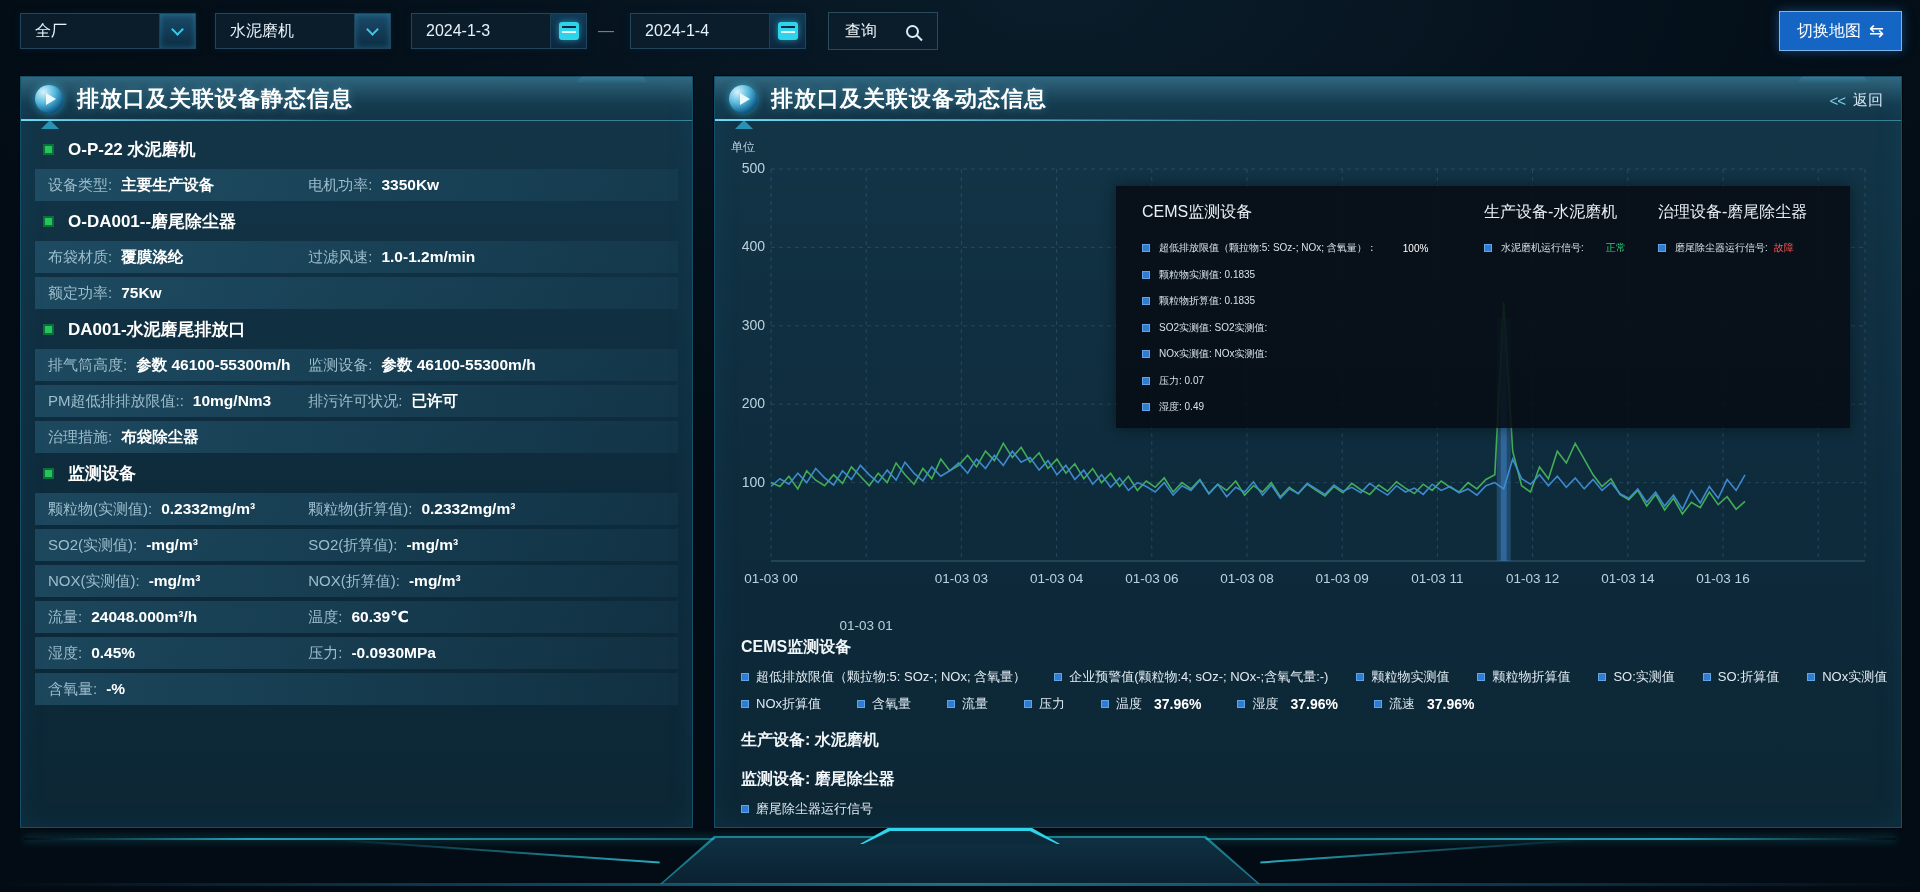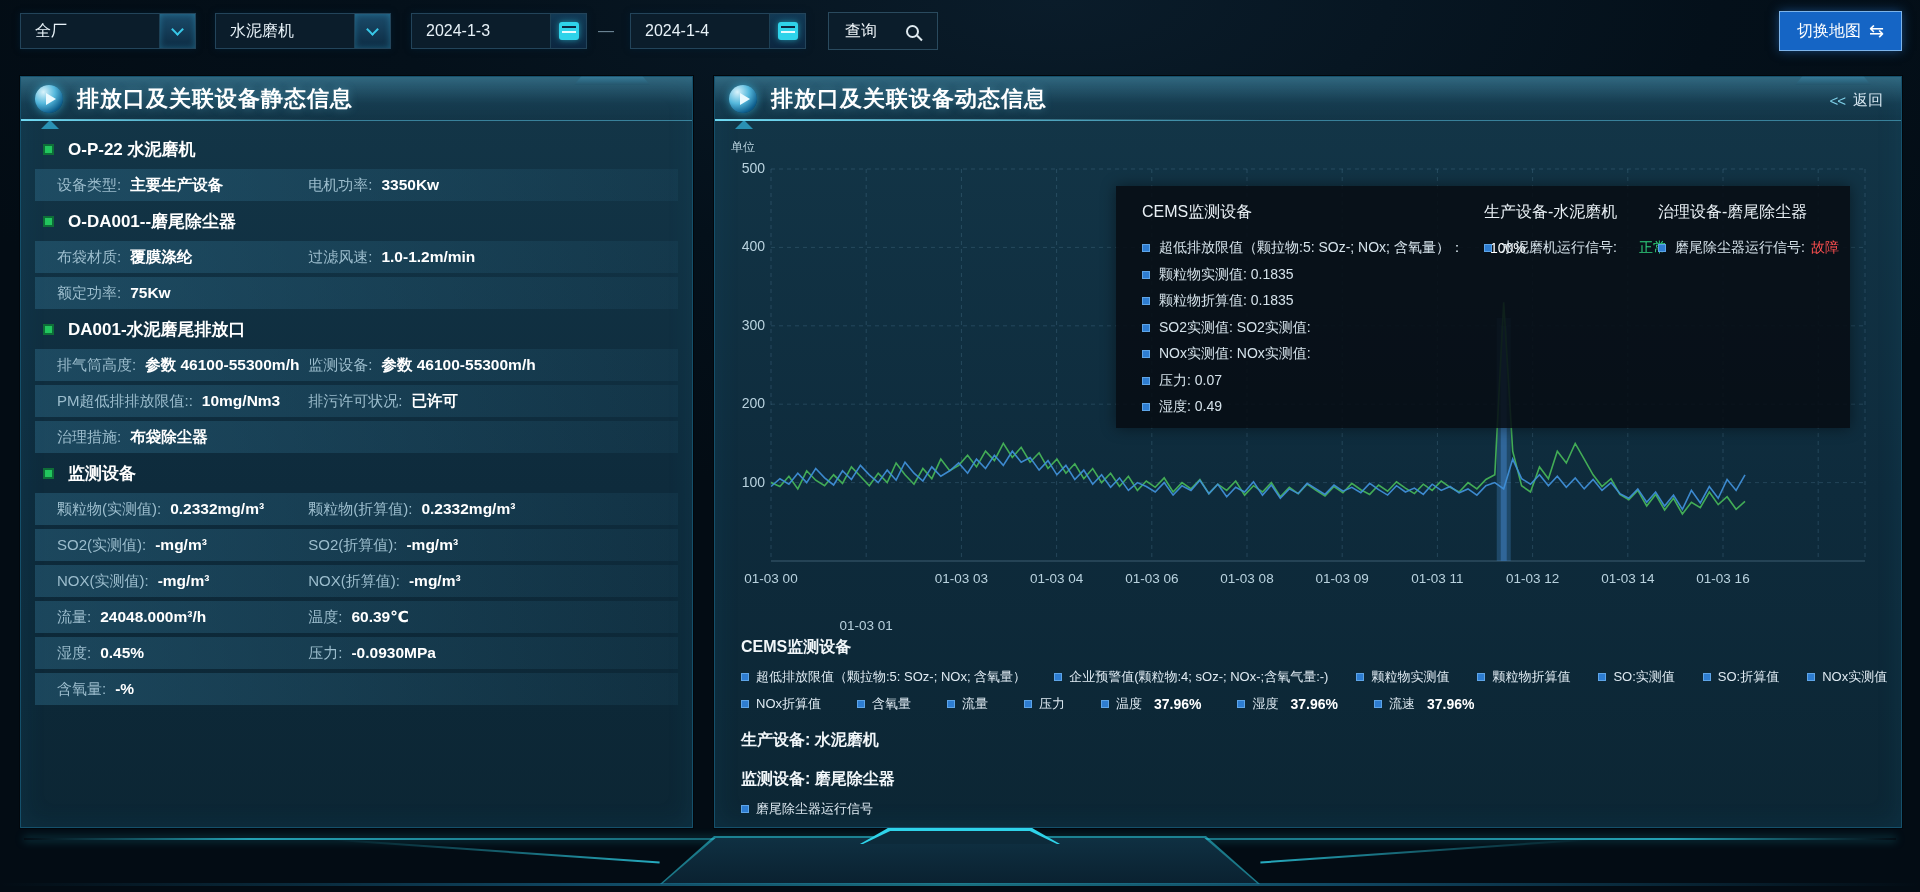--- a/index.html
+++ b/index.html
@@ -55,36 +55,36 @@
   .back .arr{color:#7fd0e8;letter-spacing:-1px}
   .back .bl{color:#d8e8f2}
   
   .rows{padding:12px 14px 0 14px}
   .section-row{height:32px;display:flex;align-items:center;margin-bottom:4px}
   .bullet{width:11px;height:11px;background:#22c55e;border:2px solid #0e6e38;margin:0 0 0 8px;flex:0 0 11px}
   .section-label{font-size:17px;font-weight:bold;color:#fff;margin-left:14px}
   .data-row{height:32px;margin-bottom:4px;display:flex;align-items:center;
             background:linear-gradient(90deg,rgba(42,100,128,.50),rgba(42,100,128,.14))}
   .cell{display:flex;align-items:baseline;min-width:0}
-  .cell0{padding-left:22px;flex:0 0 42.5%}
+  .cell0{padding-left:13px;flex:0 0 42.5%}
   .cell1{flex:1}
   .lab{font-size:15px;color:#9cbdcd;white-space:nowrap}
   .val{font-size:15.5px;font-weight:bold;color:#fff;margin-left:9px;white-space:nowrap}
   
   .chart-zone{position:absolute;left:0;top:44px;right:0;bottom:0}
   .chart-svg{position:absolute;left:0;top:0}
   .unit-label{position:absolute;left:16px;top:18px;font-size:12px;color:#b9d2de}
   .ytick{position:absolute;left:0;width:50px;text-align:right;font-size:14px;color:#b9d2de}
   .xlab{position:absolute;width:90px;text-align:center;font-size:13.5px;color:#b9d2de}
   
   .tooltip{position:absolute;left:401px;top:65px;width:734px;height:242px;background:rgba(7,13,19,.88);
            box-shadow:0 0 14px rgba(0,0,0,.45);z-index:5}
   .tt-col{position:absolute;top:0}
   .tt-head{font-size:16px;color:#e9f0f5;margin:16px 0 12px 0}
-  .tt-row{display:flex;align-items:center;height:26.5px;font-size:14px;color:#d5e2ea;white-space:nowrap}
+  .tt-row{display:flex;align-items:center;height:26.5px;font-size:10px;color:#d5e2ea;white-space:nowrap}
   .sq{width:8px;height:8px;background:#2e7dd1;border:1px solid #5ea4e6;margin-right:9px;flex:0 0 8px}
   .tt-val{margin-left:26px;color:#fff}
   .st-normal{color:#2fd27d;margin-left:22px}
   .st-fault{color:#ff5050;margin-left:6px}
   
   .legend-area{position:absolute;left:26px;right:26px;top:516px}
   .lg-head{font-size:16px;font-weight:bold;color:#f2f7fa;margin-bottom:10px}
   .lg-row{display:flex;align-items:center;flex-wrap:nowrap;column-gap:28px;margin-bottom:9px}
   .lg-item{display:flex;align-items:center;font-size:13px;color:#dfeaf2;white-space:nowrap}
   .lg-item .sq{margin-right:7px}

